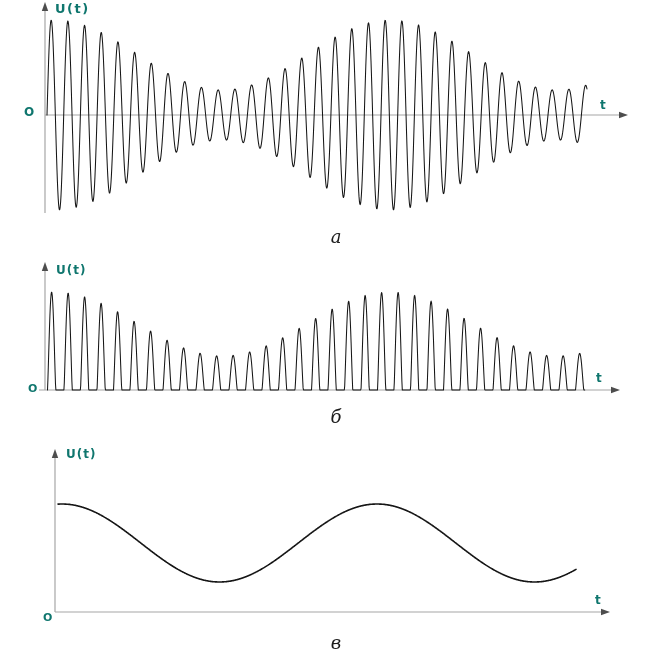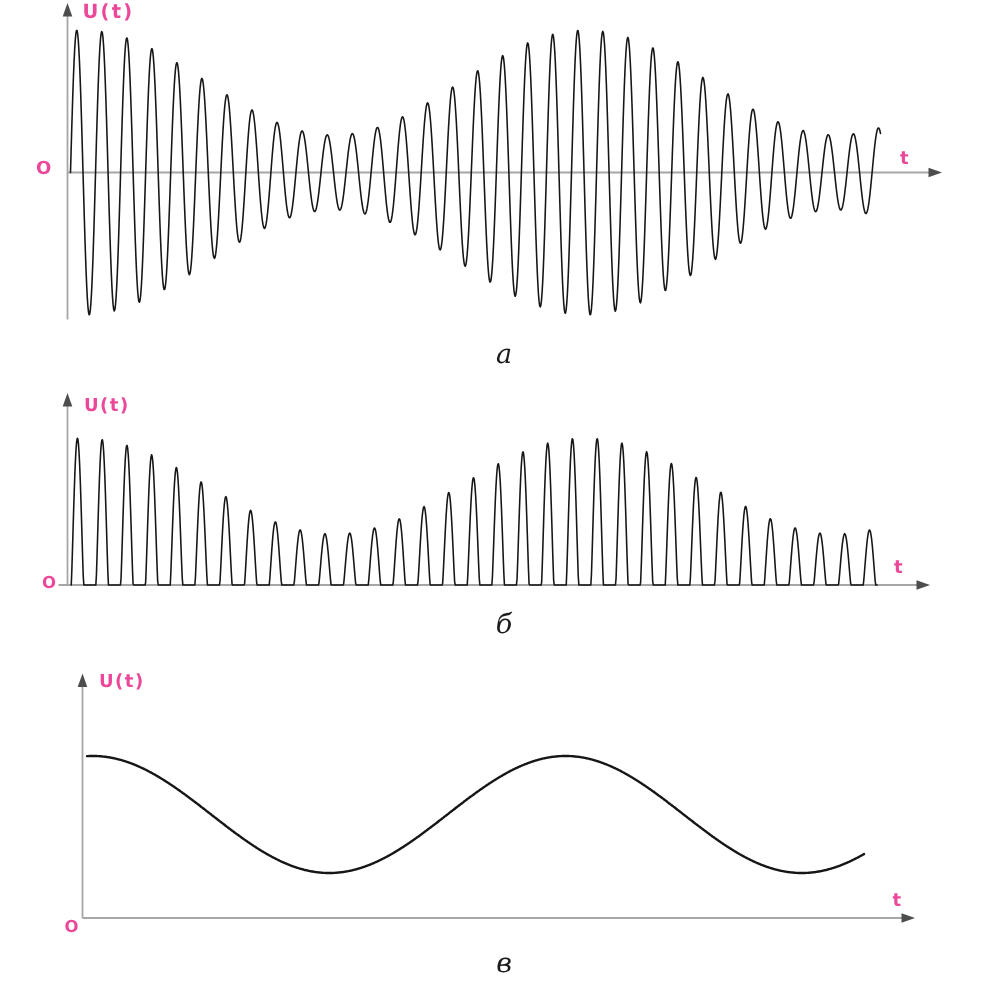--- a/index.html
+++ b/index.html
@@ -1,19 +1,19 @@
 <!DOCTYPE html>
 <html><head>
 <meta charset="utf-8">
 <style>
   html,body{margin:0;padding:0;background:#ffffff;}
   .page{position:relative;width:672px;height:664px;background:#ffffff;overflow:hidden;
         font-family:"DejaVu Sans",sans-serif;}
   #charts{position:absolute;left:0;top:0;}
-  .lbl{position:absolute;font-family:"DejaVu Sans",sans-serif;font-weight:bold;color:#ec4899;line-height:1;text-align:center;}
+  .lbl{position:absolute;font-family:"DejaVu Sans",sans-serif;font-weight:bold;color:#0f766e;line-height:1;text-align:center;}
   .ylab-a{left:55px;top:2px;font-size:13px;letter-spacing:1.5px;}
   .tlab-a{left:600px;top:99px;font-size:12px;}
   .olab-a{left:24px;top:106px;font-size:12px;}
   .ylab-b{left:56px;top:264px;font-size:12px;letter-spacing:1px;}
   .tlab-b{left:596px;top:372px;font-size:12px;}
   .olab-b{left:28px;top:383px;font-size:11px;}
   .ylab-v{left:66px;top:448px;font-size:12px;letter-spacing:1px;}
   .tlab-v{left:595px;top:594px;font-size:12px;}
   .olab-v{left:43px;top:612px;font-size:11px;}
   .caption{position:absolute;left:0;width:672px;text-align:center;

